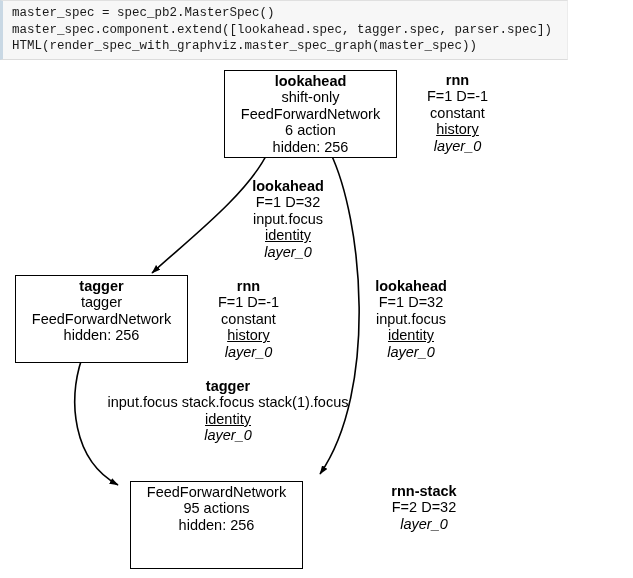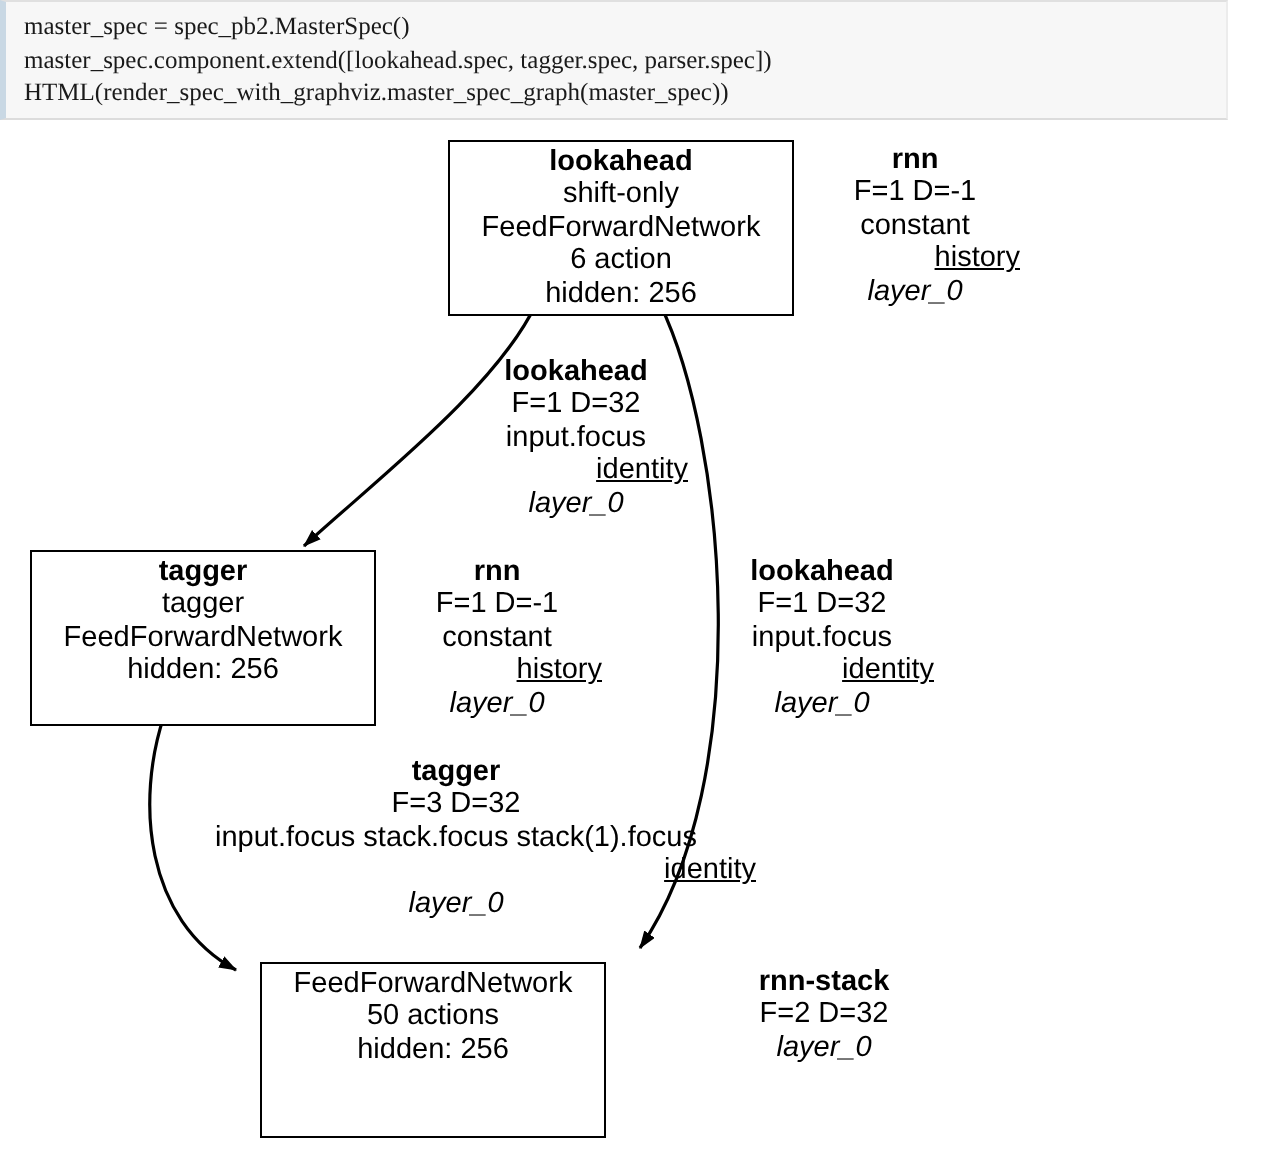--- a/index.html
+++ b/index.html
@@ -9,28 +9,28 @@
   }
   body {
     width: 633px;
     height: 578px;
     font-family: "Liberation Sans", sans-serif;
     overflow: hidden;
     position: relative;
   }
   #code-block {
     box-sizing: border-box;
-    width: 614px;
+    width: 568px;
     background: #f7f7f7;
     border-top: 1px solid #e0e0e0;
     border-bottom: 1px solid #dcdcdc;
     border-left: 3px solid #c9d8e4;
     border-right: 1px solid #ececec;
     padding: 4px 0 4px 9px;
-    font-family: Liberation Serif, serif;
+    font-family: Liberation Mono, monospace;
     font-size: 12.5px;
     line-height: 16.5px;
     color: #1a1a1a;
     white-space: pre;
   }
   #graph-area {
     position: relative;
     width: 556px;
     height: 520px;
   }
@@ -56,21 +56,21 @@
   .node .nm { font-weight: bold; }
   .edge-label {
     position: absolute;
     text-align: center;
     font-size: 14.5px;
     line-height: 16.6px;
     color: #000000;
     white-space: nowrap;
   }
   .edge-label .nm { font-weight: bold; }
-  .edge-label .ul { text-decoration: underline; text-align: right; }
+  .edge-label .ul { text-decoration: underline; }
   .edge-label .it { font-style: italic; }
 </style>
 </head>
 <body>
 
 <div id="code-block"><span>master_spec = spec_pb2.MasterSpec()</span>
 <span>master_spec.component.extend([lookahead.spec, tagger.spec, parser.spec])</span>
 <span>HTML(render_spec_with_graphviz.master_spec_graph(master_spec))</span></div>
 
 <div id="graph-area">
@@ -117,21 +117,21 @@
 
   <div class="node" style="left:15px; top:215px; width:173px; height:88px;">
     <div class="nm">tagger</div>
     <div>tagger</div>
     <div>FeedForwardNetwork</div>
     <div>hidden: 256</div>
   </div>
 
   <div class="node" style="left:130px; top:421px; width:173px; height:88px;">
     <div>FeedForwardNetwork</div>
-    <div>50 actions</div>
+    <div>95 actions</div>
     <div>hidden: 256</div>
   </div>
 
   <div class="edge-label" style="left:405px; top:12px; width:105px;">
     <div class="nm">rnn</div>
     <div>F=1 D=-1</div>
     <div>constant</div>
     <div class="ul">history</div>
     <div class="it">layer_0</div>
   </div>
@@ -155,25 +155,24 @@
   <div class="edge-label" style="left:355px; top:218px; width:112px;">
     <div class="nm">lookahead</div>
     <div>F=1 D=32</div>
     <div>input.focus</div>
     <div class="ul">identity</div>
     <div class="it">layer_0</div>
   </div>
 
   <div class="edge-label" style="left:78px; top:318px; width:300px;">
     <div class="nm">tagger</div>
-    <div>F=3 D=32</div>
     <div>input.focus stack.focus stack(1).focus</div>
     <div class="ul">identity</div>
     <div class="it">layer_0</div>
   </div>
 
-  <div class="edge-label" style="left:306px; top:423px; width:212px;">
+  <div class="edge-label" style="left:318px; top:423px; width:212px;">
     <div class="nm">rnn-stack</div>
     <div>F=2 D=32</div>
     <div class="it">layer_0</div>
   </div>
 
 </div>
 
 </body></html>

